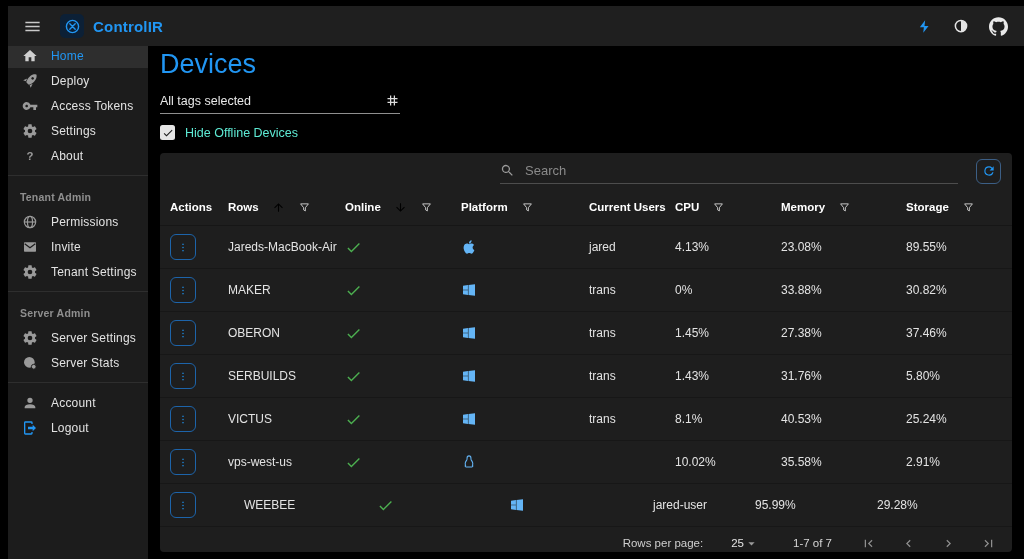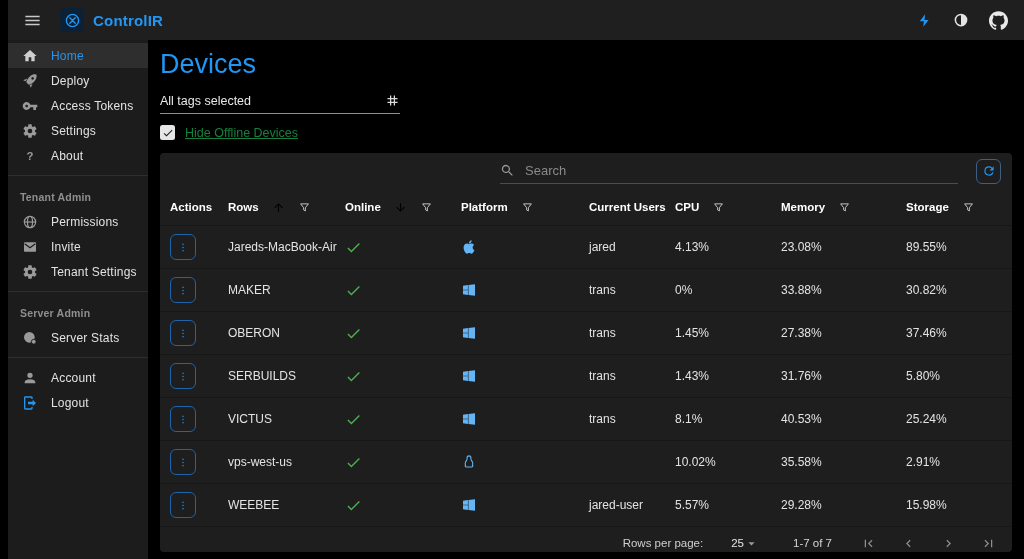--- a/index.html
+++ b/index.html
@@ -1,21 +1,21 @@
 <!DOCTYPE html>
 <html><head>
 <meta charset="utf-8">
 <style>
   html,body{margin:0;padding:0;background:#000;}
   body{width:1024px;height:559px;overflow:hidden;font-family:"Liberation Sans",sans-serif;-webkit-font-smoothing:antialiased;}
   .app{position:relative;width:1024px;height:559px;background:#000;}
   .left-strip{position:absolute;left:0;top:0;width:8px;height:559px;background:#000;z-index:6;}
 
   
-  .topbar{position:absolute;left:8px;top:0;right:0;height:40px;background:#1f1f1f;display:flex;align-items:center;z-index:5;}
+  .topbar{position:absolute;left:8px;top:6px;right:0;height:40px;background:#1f1f1f;display:flex;align-items:center;z-index:5;}
   .icon-btn{background:none;border:none;padding:0;display:flex;align-items:center;justify-content:center;cursor:pointer;}
   .hamburger{margin-left:11px;color:#c9c9c9;width:26px;height:26px;}
   .hamburger svg{width:19px;height:19px;fill:currentColor;}
   .logo-badge{margin-left:15px;width:24px;height:24px;border-radius:5px;background:#0c2036;display:flex;align-items:center;justify-content:center;color:#2196f3;}
   .logo-badge svg{width:17px;height:17px;}
   .app-title{margin-left:9px;color:#2196f3;font-size:15px;font-weight:bold;letter-spacing:.2px;}
   .topbar-right{margin-left:auto;margin-right:14px;display:flex;align-items:center;gap:13px;}
   .topbar-right .icon-btn{width:24px;height:24px;}
   .bolt-btn{color:#2196f3;} .bolt-btn svg{width:15px;height:15px;fill:currentColor;}
   .theme-btn{color:#e4e4e4;} .theme-btn svg{width:18px;height:18px;}
@@ -35,38 +35,38 @@
 
   
   .main{position:absolute;left:148px;top:40px;right:0;bottom:0;background:#000;padding:0 12px;}
   .page-title{color:#2196f3;font-size:27px;font-weight:400;margin:9px 0 0 0;}
   .tag-select{margin-top:13px;width:240px;display:flex;align-items:center;justify-content:space-between;border-bottom:1px solid #8f8f8f;padding-bottom:5px;cursor:pointer;}
   .tag-select .val{font-size:12.5px;color:#e8e8e8;font-weight:500;}
   .tag-select svg{width:15px;height:15px;color:#dcdcdc;fill:currentColor;}
   .chk-row{margin-top:11px;display:flex;align-items:center;gap:10px;}
   .checkbox{width:15px;height:15px;background:#e6e6e6;border-radius:2.5px;display:flex;align-items:center;justify-content:center;cursor:pointer;}
   .checkbox svg{width:12px;height:12px;color:#1e1e1e;fill:currentColor;}
-  .chk-row .lbl{font-size:12.5px;color:#15803d;font-weight:500;text-decoration:underline;}
+  .chk-row .lbl{font-size:12.5px;color:#5eead4;font-weight:500;}
 
   
   .card{margin-top:13px;width:852px;height:399px;background:#1e1e1e;border-radius:4px;overflow:hidden;}
   .search-row{height:36px;display:flex;align-items:center;justify-content:flex-end;padding:0 11px;gap:18px;}
   .search-field{width:458px;height:24px;display:flex;align-items:center;gap:8px;border-bottom:1px solid #4d4d4d;}
   .search-field svg{width:15px;height:15px;color:#9a9a9a;fill:currentColor;flex:0 0 auto;}
   .search-field input{flex:1;background:transparent;border:none;outline:none;color:#737373;font-size:13px;font-family:"Liberation Sans",sans-serif;}
   .search-field input::placeholder{color:#8a8a8a;}
   .refresh-btn{width:25px;height:25px;border:1.5px solid #3c5f86;border-radius:6px;background:transparent;color:#2196f3;}
   .refresh-btn svg{width:14px;height:14px;fill:currentColor;}
 
   .trow{display:grid;grid-template-columns:58px 117px 116px 128px 86px 106px 125px 1fr;align-items:center;padding:0 10px;}
   .trow.head{height:36px;border-bottom:1px solid #161616;}
   .hcell{display:flex;align-items:center;gap:13px;color:#fff;font-size:11.5px;font-weight:bold;}
   .hcell svg{width:13px;height:13px;color:#d0d0d0;cursor:pointer;}
   .trow.data{height:42px;border-bottom:1px solid #171717;font-size:12px;color:#e3e3e3;}
-  .trow.data:last-child{border-bottom:1px solid #171717;}
+  .trow.data:last-child{border-bottom:1px solid #171717;gap:16px;}
   .cell{display:flex;align-items:center;}
   .actions-btn{width:26px;height:26px;border:1.5px solid #1d64aa;border-radius:6px;background:transparent;color:#2196f3;display:flex;align-items:center;justify-content:center;cursor:pointer;}
   .actions-btn svg{width:15px;height:15px;fill:currentColor;}
   .check-ic{width:17px;height:17px;color:#4caf50;fill:currentColor;}
   .plat-ic{width:16px;height:16px;color:#64b5f6;}
 
   .tfoot{height:32px;display:flex;align-items:center;justify-content:flex-end;padding-right:14px;font-size:11.5px;color:#cfcfcf;}
   .tfoot .rpp-label{margin-right:22px;font-weight:500;}
   .rpp-select{display:flex;align-items:center;cursor:pointer;margin-right:28px;color:#e3e3e3;background:none;border:none;font-size:11.5px;font-family:"Liberation Sans",sans-serif;}
   .rpp-select svg{width:15px;height:15px;color:#9a9a9a;fill:currentColor;}
@@ -265,20 +265,26 @@
         <span class="lbl" data-name="sidebar-item-label">Invite</span>
       </div>
       <div class="side-item" data-name="sidebar-item-tenant-settings">
         <svg viewBox="0 0 24 24" data-name="gear-icon">
           <use href="#i-gear"></use>
         </svg>
         <span class="lbl" data-name="sidebar-item-label">Tenant Settings</span>
       </div>
       <div class="side-divider" data-name="sidebar-divider"></div>
       <div class="section-label" data-name="sidebar-section-label-server-admin">Server Admin</div>
+      <div class="side-item" data-name="sidebar-item-server-settings">
+        <svg viewBox="0 0 24 24" data-name="gear-icon">
+          <use href="#i-gear"></use>
+        </svg>
+        <span class="lbl" data-name="sidebar-item-label">Server Settings</span>
+      </div>
       <div class="side-item" data-name="sidebar-item-server-stats">
         <svg viewBox="0 0 24 24" data-name="chart-icon">
           <use href="#i-chart"></use>
         </svg>
         <span class="lbl" data-name="sidebar-item-label">Server Stats</span>
       </div>
       <div class="side-divider" data-name="sidebar-divider"></div>
       <div class="side-item" data-name="sidebar-item-account">
         <svg viewBox="0 0 24 24" data-name="person-icon">
           <use href="#i-person"></use>
@@ -535,21 +541,21 @@
               <svg viewBox="0 0 24 24" class="check-ic" data-name="online-check-icon">
                 <use href="#i-check"></use>
               </svg>
             </div>
             <div class="cell" data-name="platform-cell">
               <svg viewBox="0 0 24 24" class="plat-ic" data-name="windows-icon">
                 <use href="#i-windows"></use>
               </svg>
             </div>
             <div class="cell" data-name="current-users">jared-user</div>
-            <div class="cell" data-name="cpu-value">5.57%</div>
+            <div class="cell" data-name="cpu-value">95.99%</div>
             <div class="cell" data-name="memory-value">29.28%</div>
             <div class="cell" data-name="storage-value">15.98%</div>
           </div>
         </div>
 
       <div class="tfoot" data-name="table-footer">
         <span class="rpp-label" data-name="rows-per-page-label">Rows per page:</span>
         <button class="rpp-select" data-name="rows-per-page-select">
           <span data-name="rows-per-page-value">25</span>
           <svg viewBox="0 0 24 24" data-name="chevron-down-icon">

